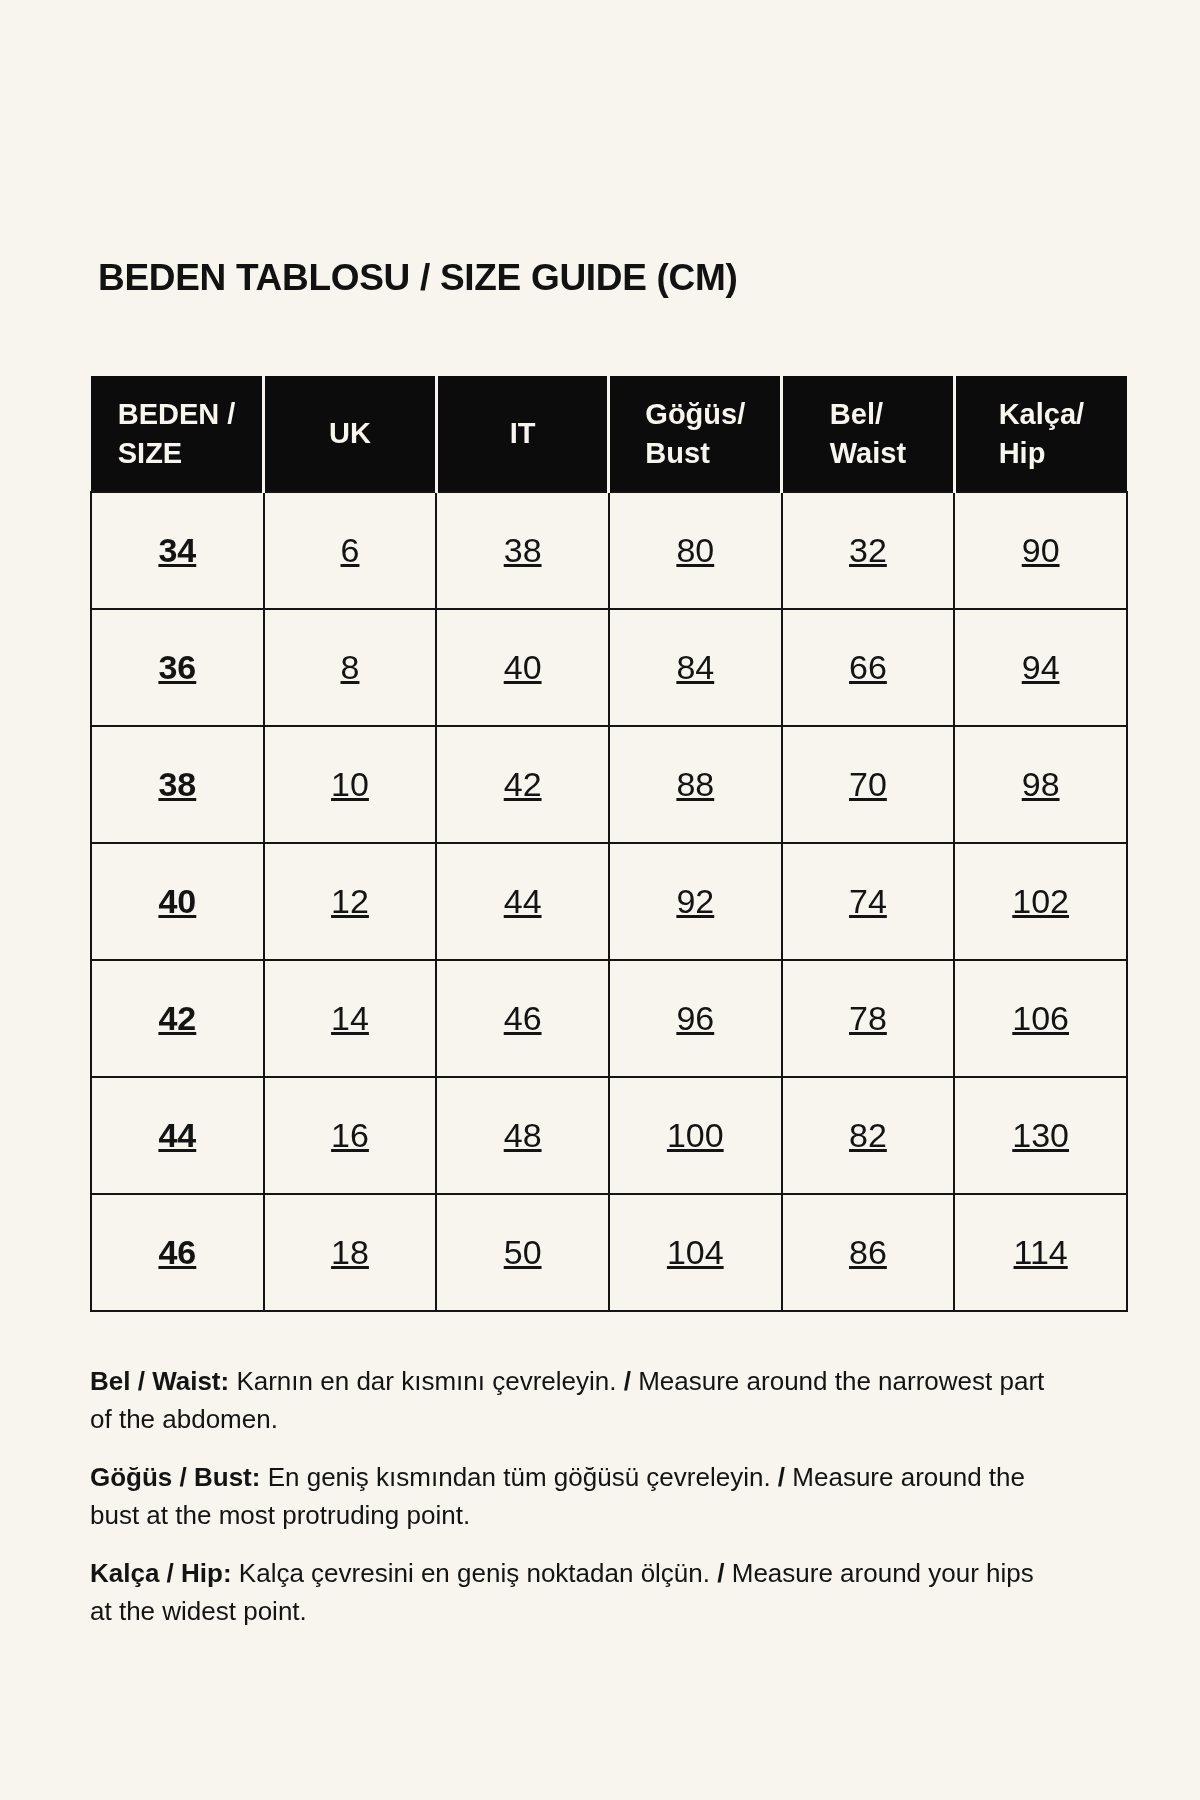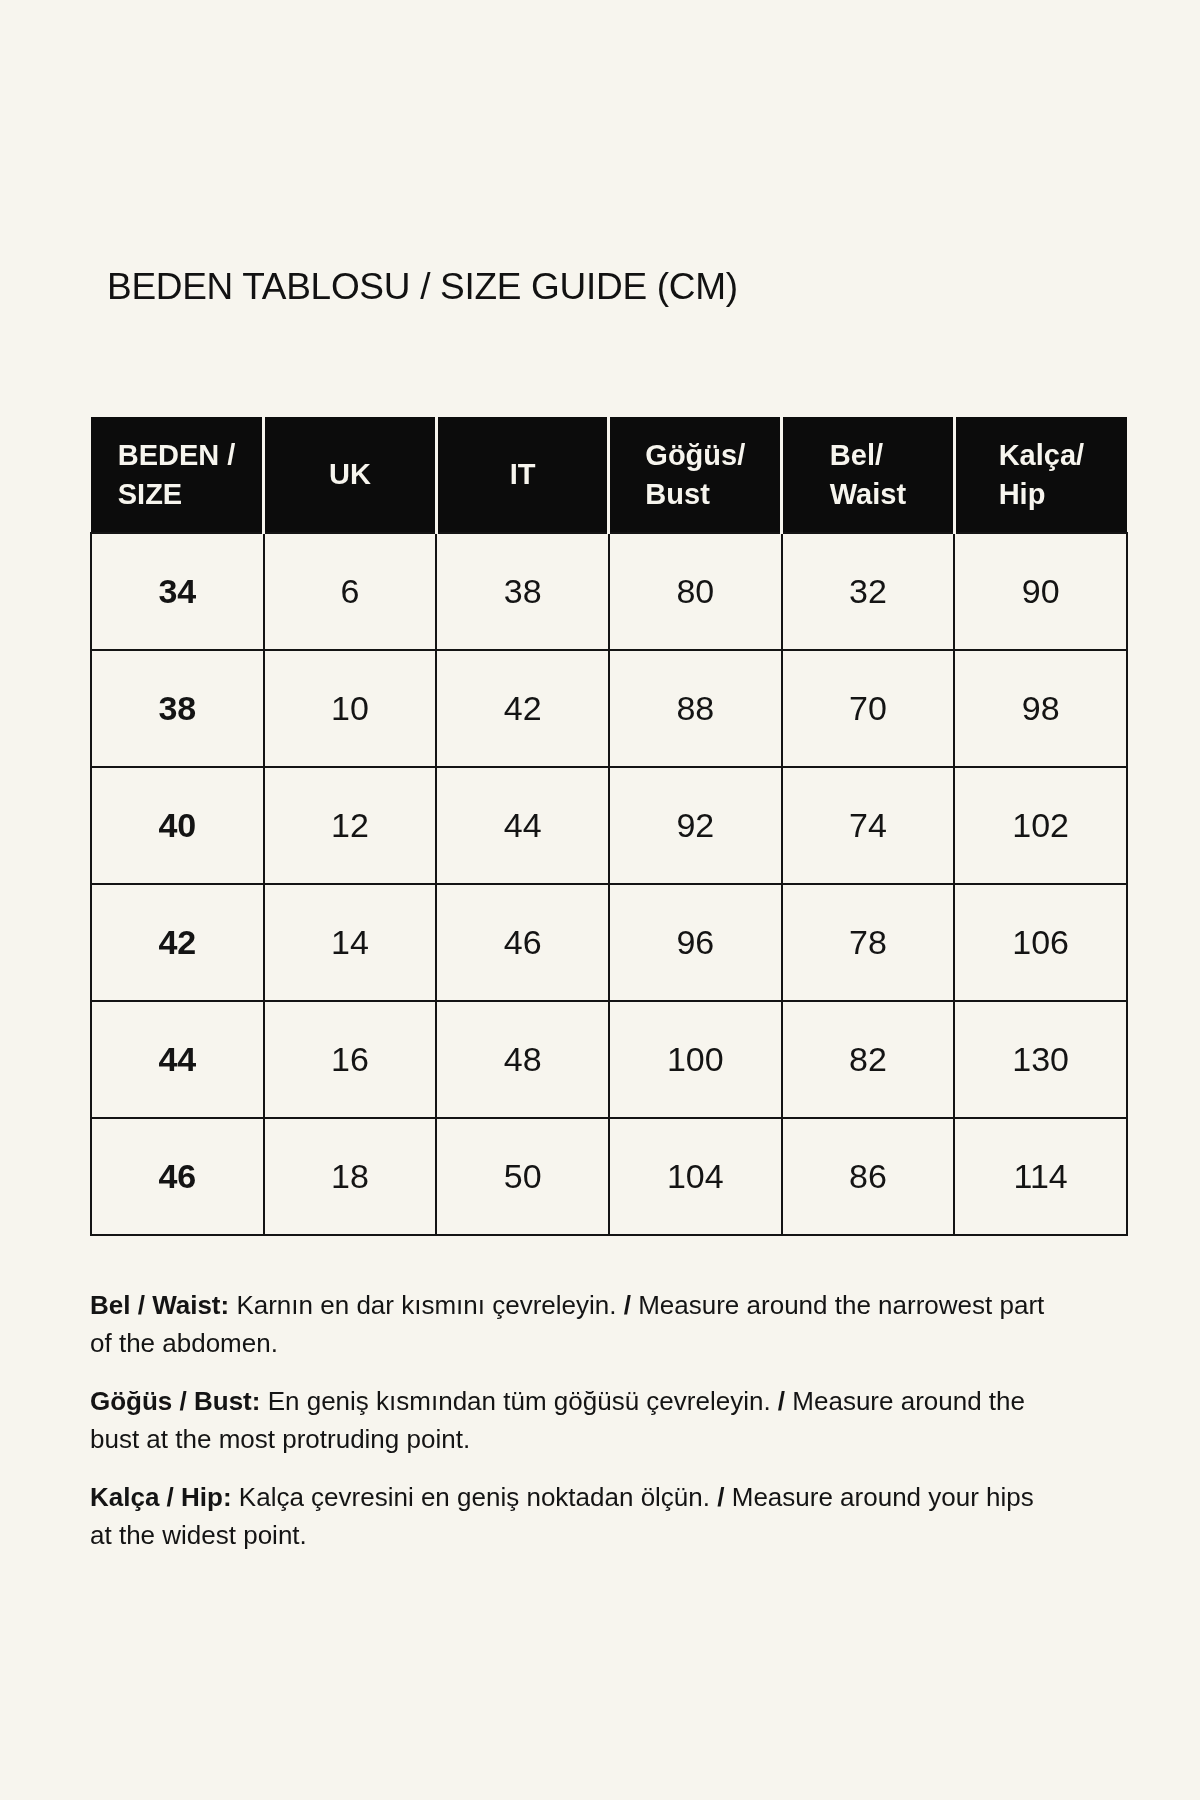--- a/index.html
+++ b/index.html
@@ -14,32 +14,33 @@
     font-family: "Liberation Sans", sans-serif;
     -webkit-font-smoothing: antialiased;
   }
   .page {
     box-sizing: border-box;
     width: 1200px;
     height: 1800px;
     padding: 248px 90px 0 90px;
   }
   .title {
-    margin: 17px;
+    margin: 8px;
     font-size: 37px;
     line-height: 44px;
-    font-weight: 400;
+    font-weight: 700;
     letter-spacing: -0.3px;
     color: #121212;
   }
   table.size-table {
     border-collapse: collapse;
     table-layout: fixed;
     width: 1038px;
-    margin-top: 108px;
+    margin-top: 76px;
+    text-decoration: underline;
   }
   table.size-table th {
     background: #0C0C0C;
     color: #F7F5EE;
     height: 115px;
     padding: 0;
     font-size: 29px;
     font-weight: 700;
     text-align: center;
     vertical-align: middle;
@@ -108,20 +109,28 @@
     <tbody>
       <tr>
         <td>34</td>
         <td>6</td>
         <td>38</td>
         <td>80</td>
         <td>32</td>
         <td>90</td>
       </tr>
       <tr>
+        <td>36</td>
+        <td>8</td>
+        <td>40</td>
+        <td>84</td>
+        <td>66</td>
+        <td>94</td>
+      </tr>
+      <tr>
         <td>38</td>
         <td>10</td>
         <td>42</td>
         <td>88</td>
         <td>70</td>
         <td>98</td>
       </tr>
       <tr>
         <td>40</td>
         <td>12</td>

